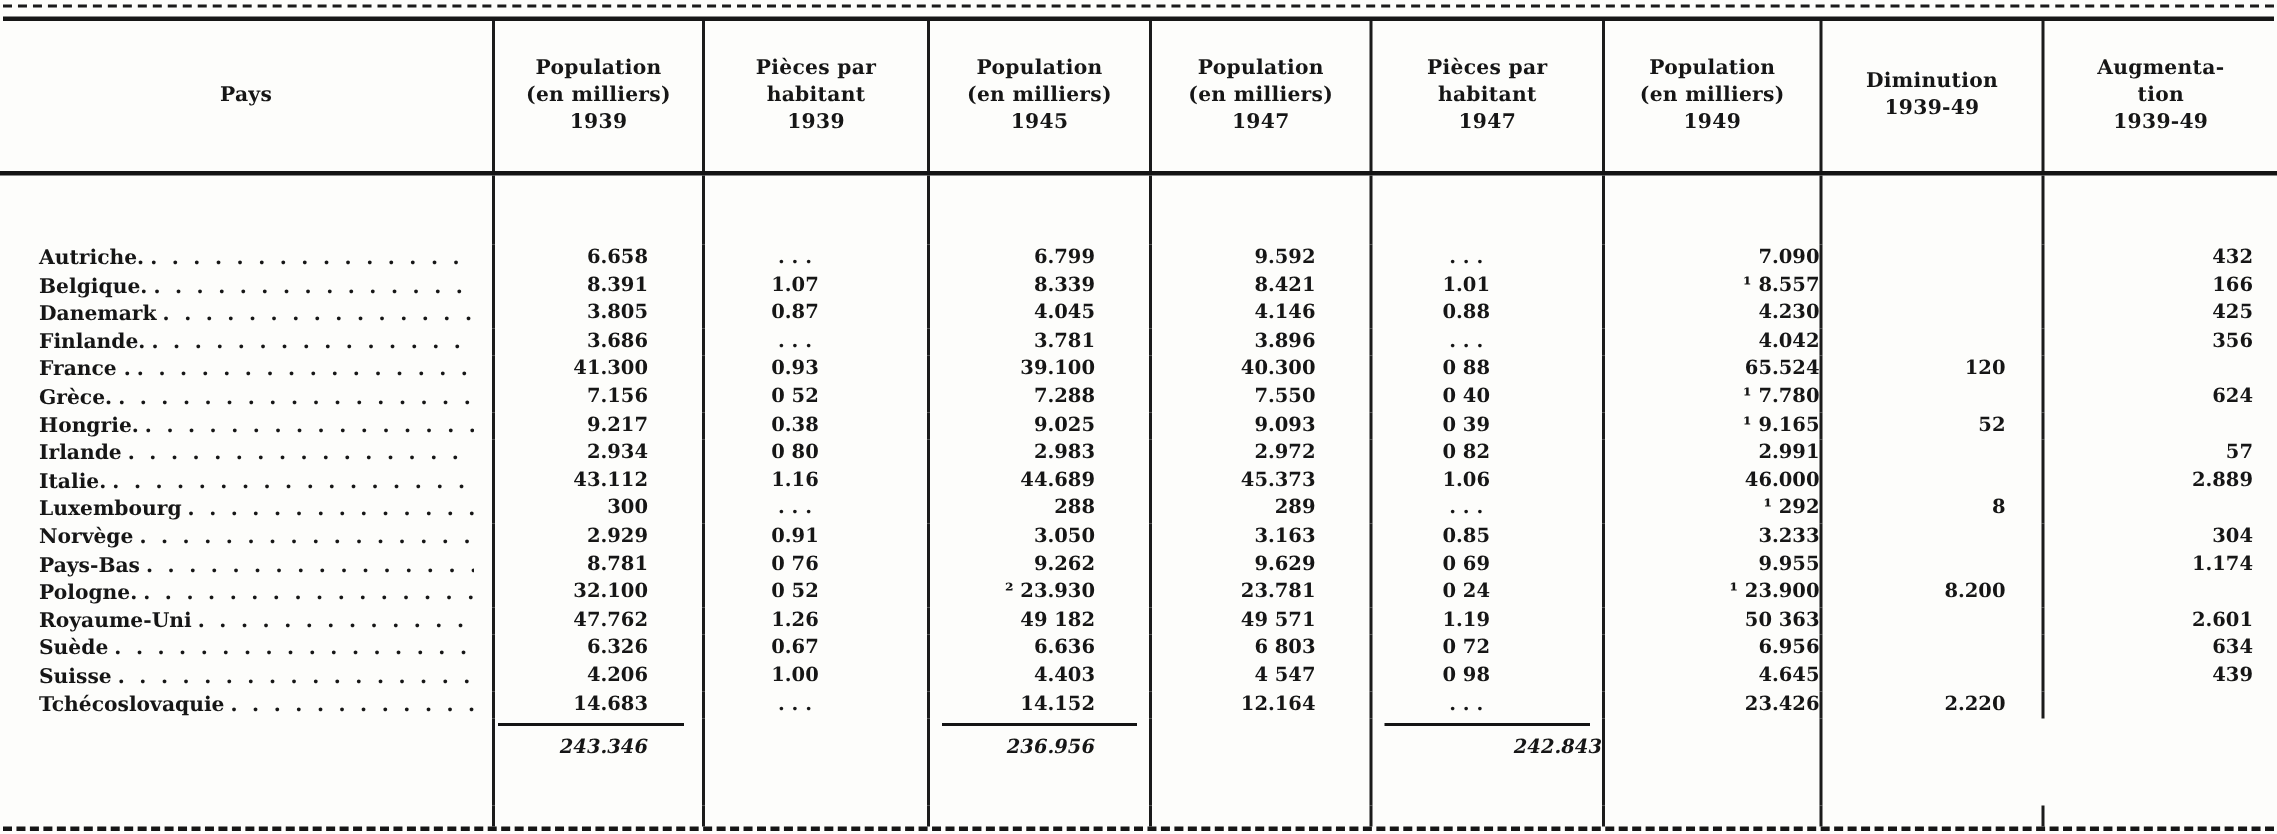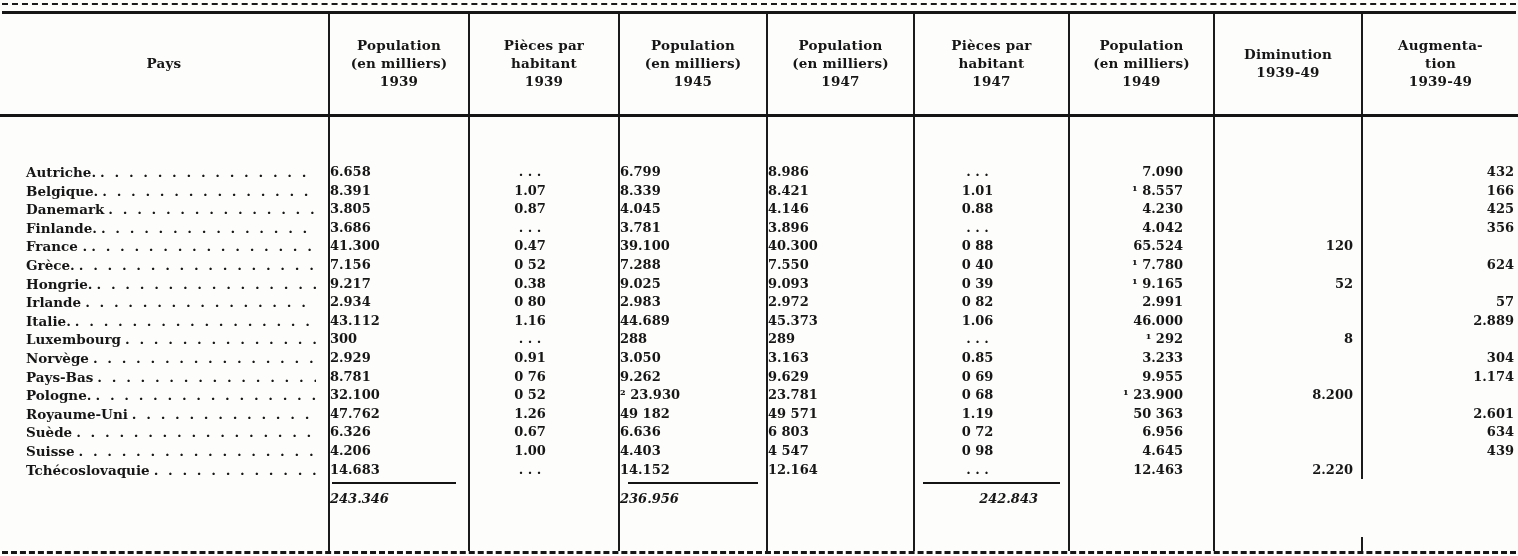--- a/index.html
+++ b/index.html
@@ -43,25 +43,25 @@
     border-right:2px solid #1b1b1b;
     font-size:13px;
     overflow:hidden;
   }
   .cell:last-child{border-right:none;}
   .spacer-top{height:46px;}
   .spacer-bottom{height:14px;}
   .row .cell{height:18.6px;line-height:18.6px;white-space:nowrap;}
   .c-pays{display:flex;align-items:center;padding-left:26px;font-size:13.5px;}
   .pays-leader{flex:1;overflow:hidden;white-space:nowrap;letter-spacing:2.5px;margin:0 12px 0 4px;}
-  .c-num{padding-right:24px;}
-  .c-num49{text-align:right;padding-right:30px;}
+  .c-num{text-align:right;padding-right:36px;}
+  .c-num49{text-align:right;}
   .c-mid{text-align:center;padding-right:28px;}
-  .c-dim{text-align:right;padding-right:8px;}
-  .c-aug{text-align:right;padding-right:4px;}
+  .c-dim{text-align:right;padding-right:24px;}
+  .c-aug{text-align:right;padding-right:16px;}
   .trow .cell{height:58px;}
   .trule{border-top:2px solid #141414;margin:3px 12px 0 2px;}
   .trule.inner{margin:3px 8px 0 8px;}
   .tval{line-height:30px;font-size:13px;white-space:nowrap;font-style:italic;}
   .rule-bottom{
     border-top:3px dashed #161616;
     height:4px;
     margin:0 2px;
   }
 </style>
@@ -113,21 +113,21 @@
 
   <div id="rows">
     <div class="grid row">
       <div class="cell c-pays">
         <span class="pays-name">Autriche.</span>
         <span class="pays-leader">. . . . . . . . . . . . . . . . . . . . . . . . . . . . . . . . . . . . . . . .</span>
       </div>
       <div class="cell c-num   val">6.658</div>
       <div class="cell c-mid   val">. . .</div>
       <div class="cell c-num   val">6.799</div>
-      <div class="cell c-num   val">8.986</div>
+      <div class="cell c-num   val">9.592</div>
       <div class="cell c-mid   val">. . .</div>
       <div class="cell c-num49 val">7.090</div>
       <div class="cell c-dim   val"></div>
       <div class="cell c-aug   val">432</div>
     </div>
 
     <div class="grid row">
       <div class="cell c-pays">
         <span class="pays-name">Belgique.</span>
         <span class="pays-leader">. . . . . . . . . . . . . . . . . . . . . . . . . . . . . . . . . . . . . . . .</span>
@@ -171,21 +171,21 @@
       <div class="cell c-dim   val"></div>
       <div class="cell c-aug   val">356</div>
     </div>
 
     <div class="grid row">
       <div class="cell c-pays">
         <span class="pays-name">France .</span>
         <span class="pays-leader">. . . . . . . . . . . . . . . . . . . . . . . . . . . . . . . . . . . . . . . .</span>
       </div>
       <div class="cell c-num   val">41.300</div>
-      <div class="cell c-mid   val">0.47</div>
+      <div class="cell c-mid   val">0.93</div>
       <div class="cell c-num   val">39.100</div>
       <div class="cell c-num   val">40.300</div>
       <div class="cell c-mid   val">0 88</div>
       <div class="cell c-num49 val">65.524</div>
       <div class="cell c-dim   val">120</div>
       <div class="cell c-aug   val"></div>
     </div>
 
     <div class="grid row">
       <div class="cell c-pays">
@@ -294,21 +294,21 @@
 
     <div class="grid row">
       <div class="cell c-pays">
         <span class="pays-name">Pologne.</span>
         <span class="pays-leader">. . . . . . . . . . . . . . . . . . . . . . . . . . . . . . . . . . . . . . . .</span>
       </div>
       <div class="cell c-num   val">32.100</div>
       <div class="cell c-mid   val">0 52</div>
       <div class="cell c-num   val">² 23.930</div>
       <div class="cell c-num   val">23.781</div>
-      <div class="cell c-mid   val">0 68</div>
+      <div class="cell c-mid   val">0 24</div>
       <div class="cell c-num49 val">¹ 23.900</div>
       <div class="cell c-dim   val">8.200</div>
       <div class="cell c-aug   val"></div>
     </div>
 
     <div class="grid row">
       <div class="cell c-pays">
         <span class="pays-name">Royaume-Uni</span>
         <span class="pays-leader">. . . . . . . . . . . . . . . . . . . . . . . . . . . . . . . . . . . . . . . .</span>
       </div>
@@ -355,21 +355,21 @@
     <div class="grid row">
       <div class="cell c-pays">
         <span class="pays-name">Tchécoslovaquie</span>
         <span class="pays-leader">. . . . . . . . . . . . . . . . . . . . . . . . . . . . . . . . . . . . . . . .</span>
       </div>
       <div class="cell c-num   val">14.683</div>
       <div class="cell c-mid   val">. . .</div>
       <div class="cell c-num   val">14.152</div>
       <div class="cell c-num   val">12.164</div>
       <div class="cell c-mid   val">. . .</div>
-      <div class="cell c-num49 val">12.463</div>
+      <div class="cell c-num49 val">23.426</div>
       <div class="cell c-dim   val">2.220</div>
       <div class="cell c-aug   val"></div>
     </div>
   </div>
 
   <div class="grid trow">
     <div class="cell"></div>
     <div class="cell">
       <div class="trule"></div>
       <div class="tval c-num">243.346</div>

